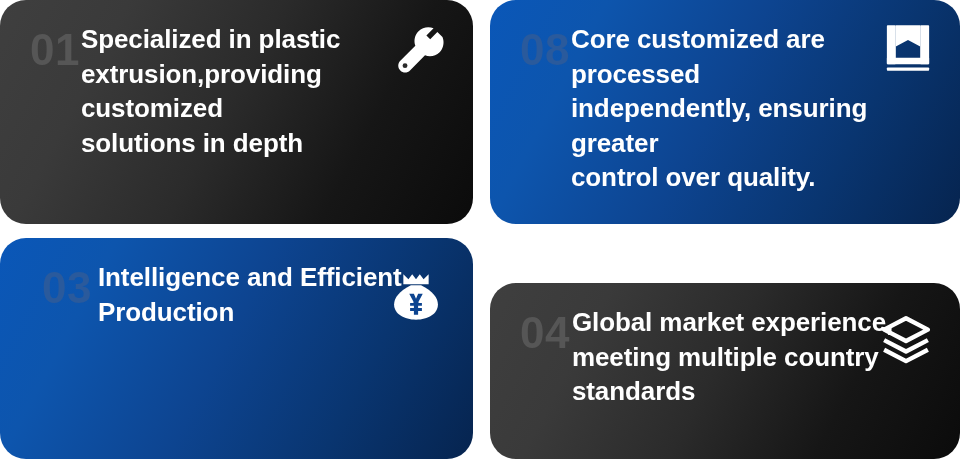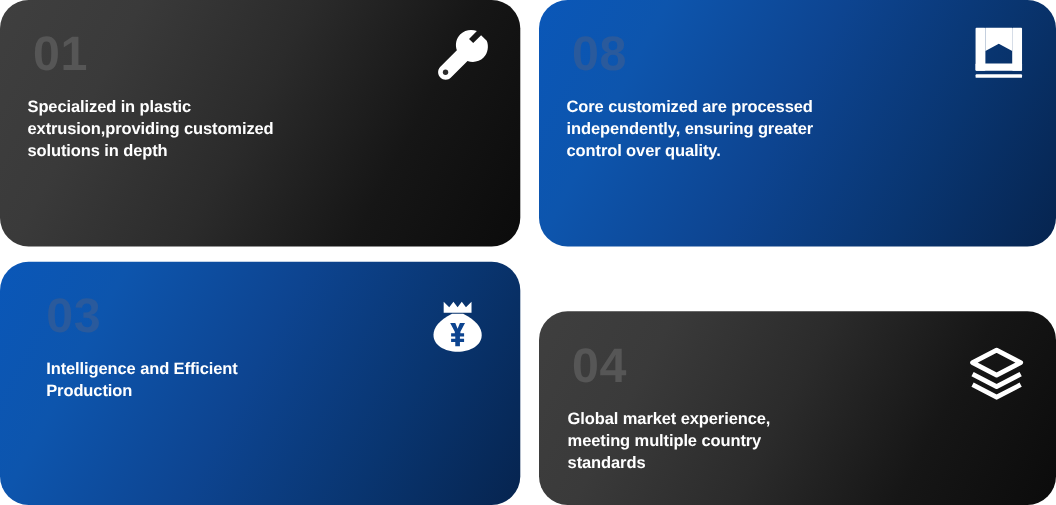--- a/index.html
+++ b/index.html
@@ -25,21 +25,21 @@
     box-sizing: border-box;
   }
 
   .card {
     position: relative;
     border-radius: 26px;
     overflow: hidden;
     box-sizing: border-box;
     padding: 22px 26px 20px 24px;
     display: flex;
-    flex-direction: column;
+    flex-direction: row;
     justify-content: flex-start;
   }
 
   
   .card.dark {
     background: linear-gradient(118deg, #3f3f3f 0%, #3a3a3a 22%, #2b2b2b 48%, #161616 74%, #0b0b0b 100%);
   }
   
   .card.blue {
     background: linear-gradient(118deg, #0a57b8 0%, #0d55ad 20%, #0d4490 48%, #093570 74%, #06244f 100%);
@@ -57,21 +57,21 @@
     letter-spacing: 0.5px;
     line-height: 1;
     margin: 6px 0 16px 6px;
     user-select: none;
   }
   .dark .card-num { color: #565656; }
   .blue .card-num { color: #2a5a9c; }
 
   .card-text {
     color: #ffffff;
-    font-size: 15px;
+    font-size: 26px;
     font-weight: 700;
     line-height: 1.33;
     letter-spacing: -0.1px;
     margin-left: 1px;
     max-width: 420px;
     white-space: pre-line;
   }
   .card-03 .card-text { margin-left: 6px; }
   .card-04 .card-text { margin-left: 2px; }
 

